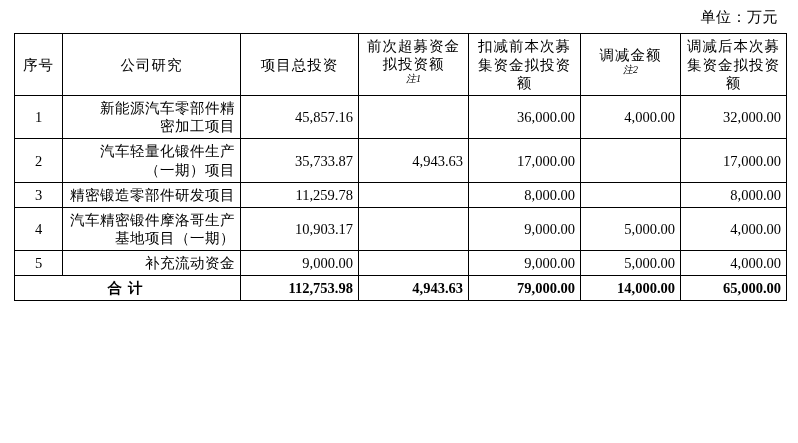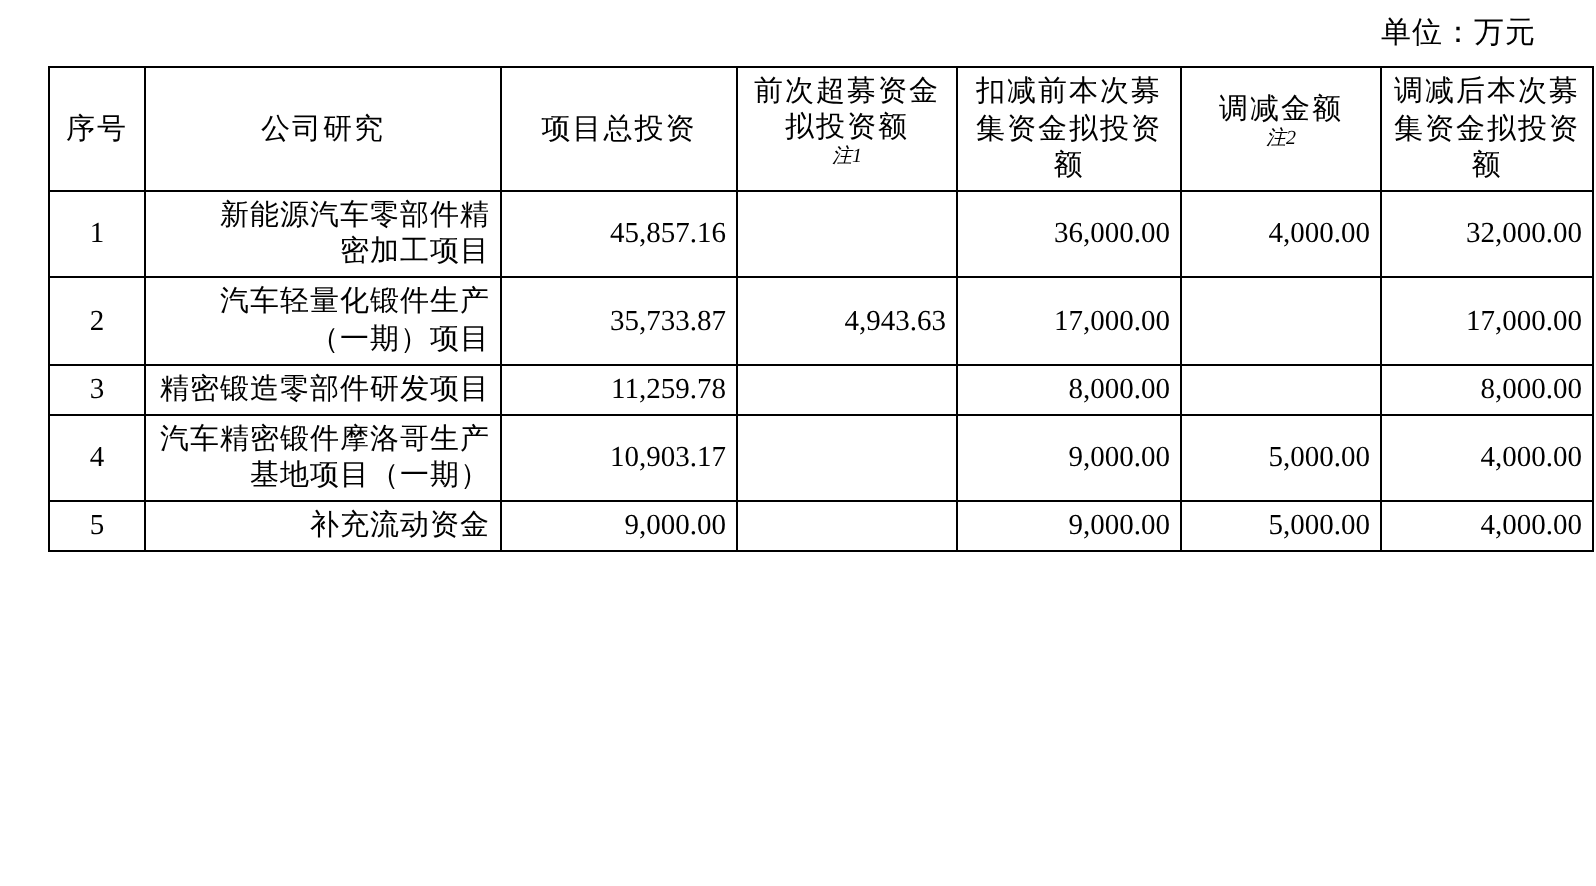--- a/index.html
+++ b/index.html
@@ -13,21 +13,21 @@
     font-family: "Liberation Serif", "DejaVu Serif", serif;
     color: #000000;
     position: relative;
     overflow: hidden;
   }
   .page {
     width: 798px;
     height: 319px;
     position: relative;
     box-sizing: border-box;
-    padding: 0 24px;
+    padding: 0 14px;
   }
   .unit-line {
     text-align: right;
     font-size: 15px;
     line-height: 1;
     padding: 10px 6px 8px 0;
     letter-spacing: 0.5px;
   }
   table.fin {
     border-collapse: collapse;
@@ -170,17 +170,25 @@
       </tr>
       <tr>
         <td class="seq">5</td>
         <td class="name">补充流动资金</td>
         <td class="num">9,000.00</td>
         <td class="num"></td>
         <td class="num">9,000.00</td>
         <td class="num">5,000.00</td>
         <td class="num">4,000.00</td>
       </tr>
+      <tr class="total">
+        <td class="label" colspan="2">合计</td>
+        <td class="num">112,753.98</td>
+        <td class="num">4,943.63</td>
+        <td class="num">79,000.00</td>
+        <td class="num">14,000.00</td>
+        <td class="num">65,000.00</td>
+      </tr>
     </tbody>
   </table>
 
 
 </div>
 
 </body></html>

